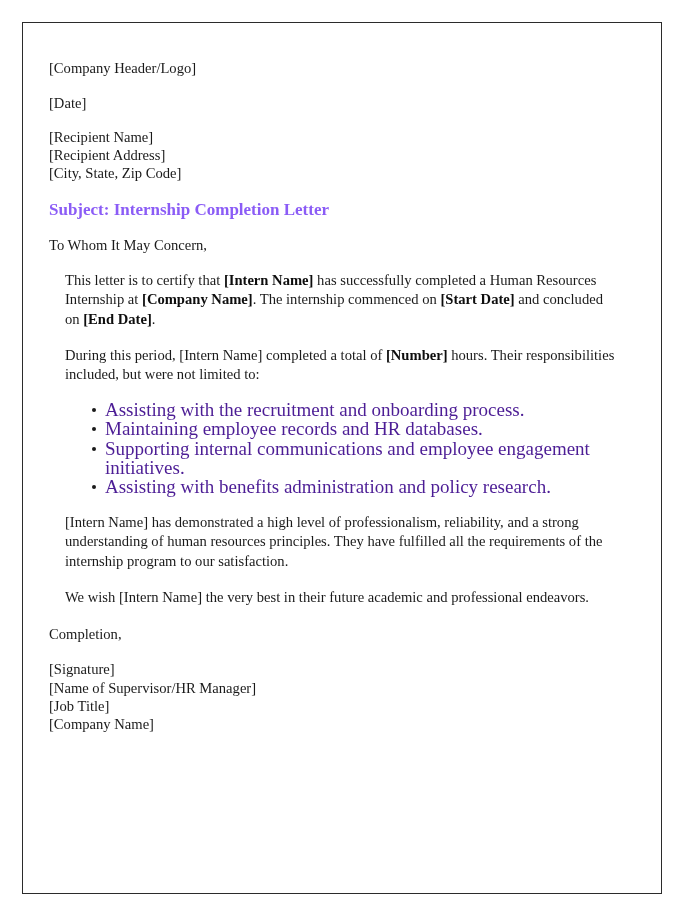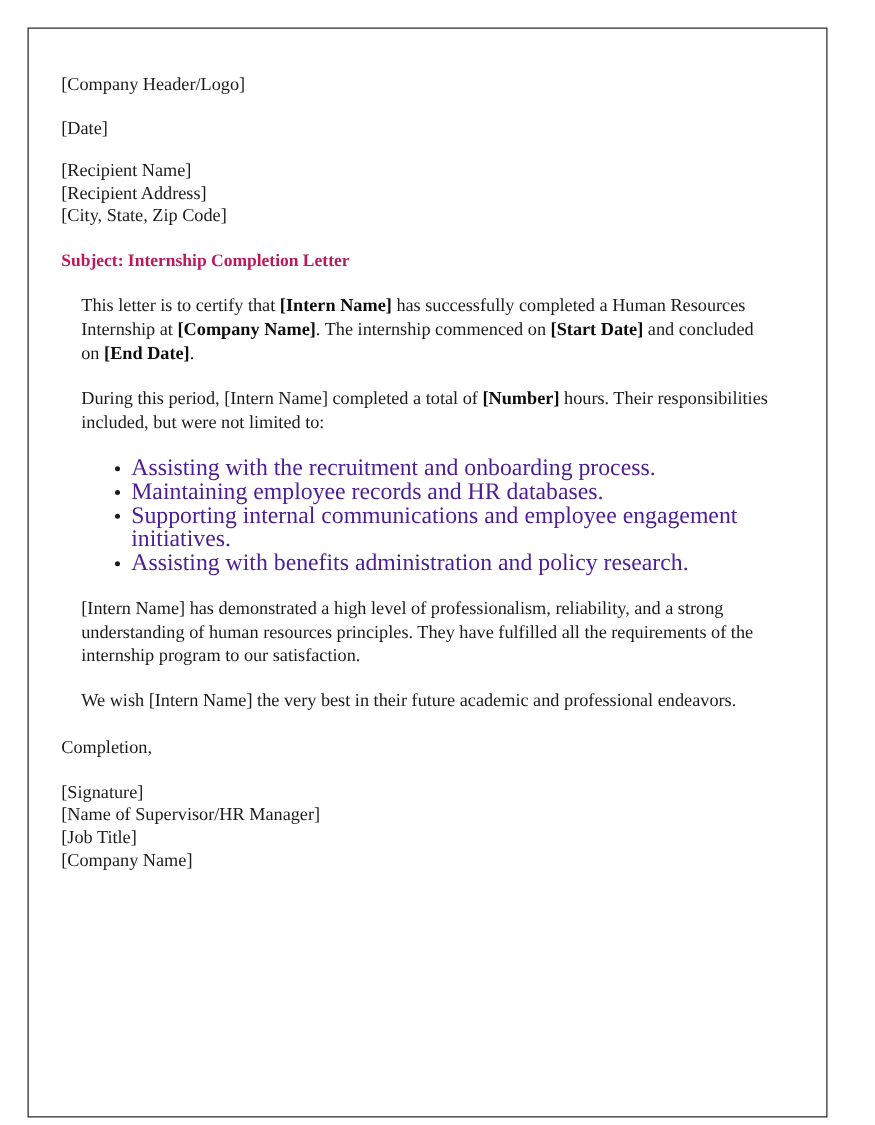--- a/index.html
+++ b/index.html
@@ -47,24 +47,24 @@
   }
   .block-recipient {
     margin-top: 16px;
   }
   .block-recipient .line {
     line-height: 18.2px;
   }
 
   .subject {
     margin-top: 17px;
-    font-size: 14px;
+    font-size: 17px;
     line-height: 19px;
     font-weight: bold;
-    color: #be185d;
+    color: #8b5cf6;
   }
 
   .salutation {
     margin-top: 17px;
   }
 
   p.para {
     margin: 16px;
     margin-top: 17px;
     font-size: 14.6px;
@@ -132,20 +132,21 @@
     </div>
 
     <div class="block-recipient">
       <div class="line">[Recipient Name]</div>
       <div class="line">[Recipient Address]</div>
       <div class="line">[City, State, Zip Code]</div>
     </div>
 
     <div class="subject">Subject: Internship Completion Letter</div>
 
+    <div class="line salutation">To Whom It May Concern,</div>
 
     <p class="para"><span>This letter is to certify that </span><b>[Intern Name]</b><span> has successfully completed a Human Resources Internship at </span><b>[Company Name]</b><span>. The internship commenced on </span><b>[Start Date]</b><span> and concluded on </span><b>[End Date]</b><span>.</span></p>
 
     <p class="para"><span>During this period, [Intern Name] completed a total of </span><b>[Number]</b><span> hours. Their responsibilities included, but were not limited to:</span></p>
 
     <ul class="duties">
       <li>Assisting with the recruitment and onboarding process.</li>
       <li>Maintaining employee records and HR databases.</li>
       <li>Supporting internal communications and employee engagement initiatives.</li>
       <li>Assisting with benefits administration and policy research.</li>

